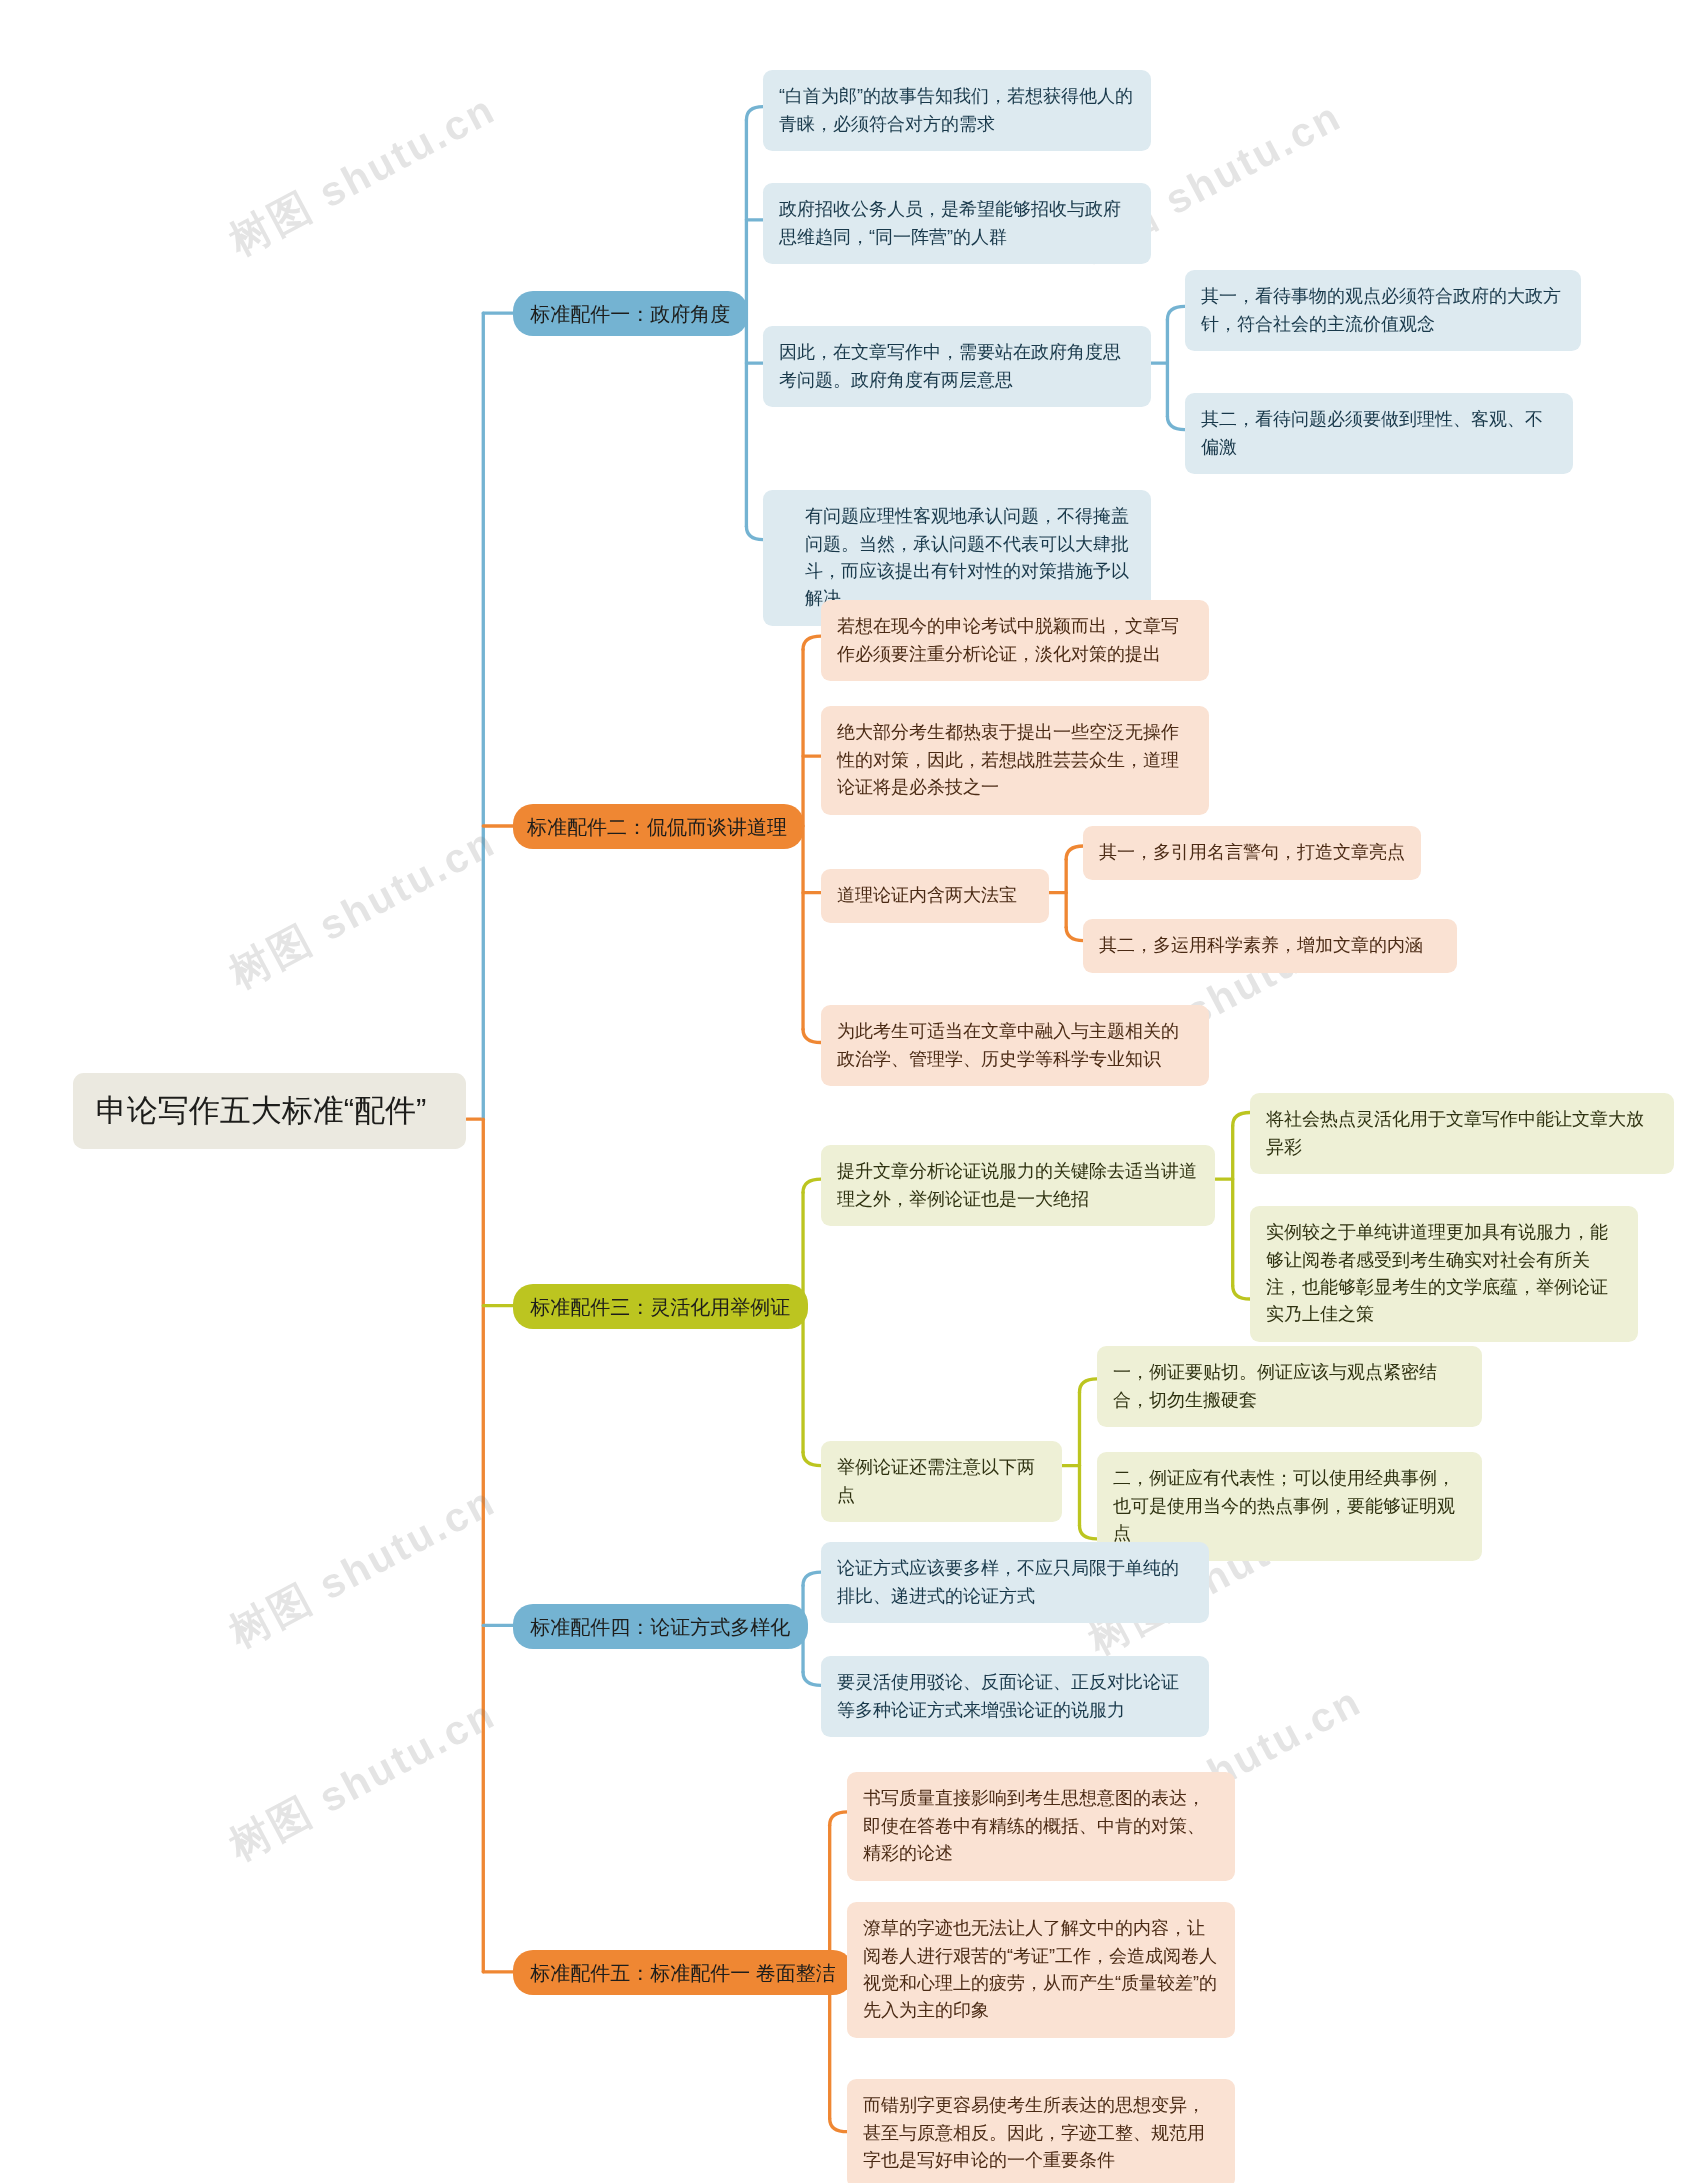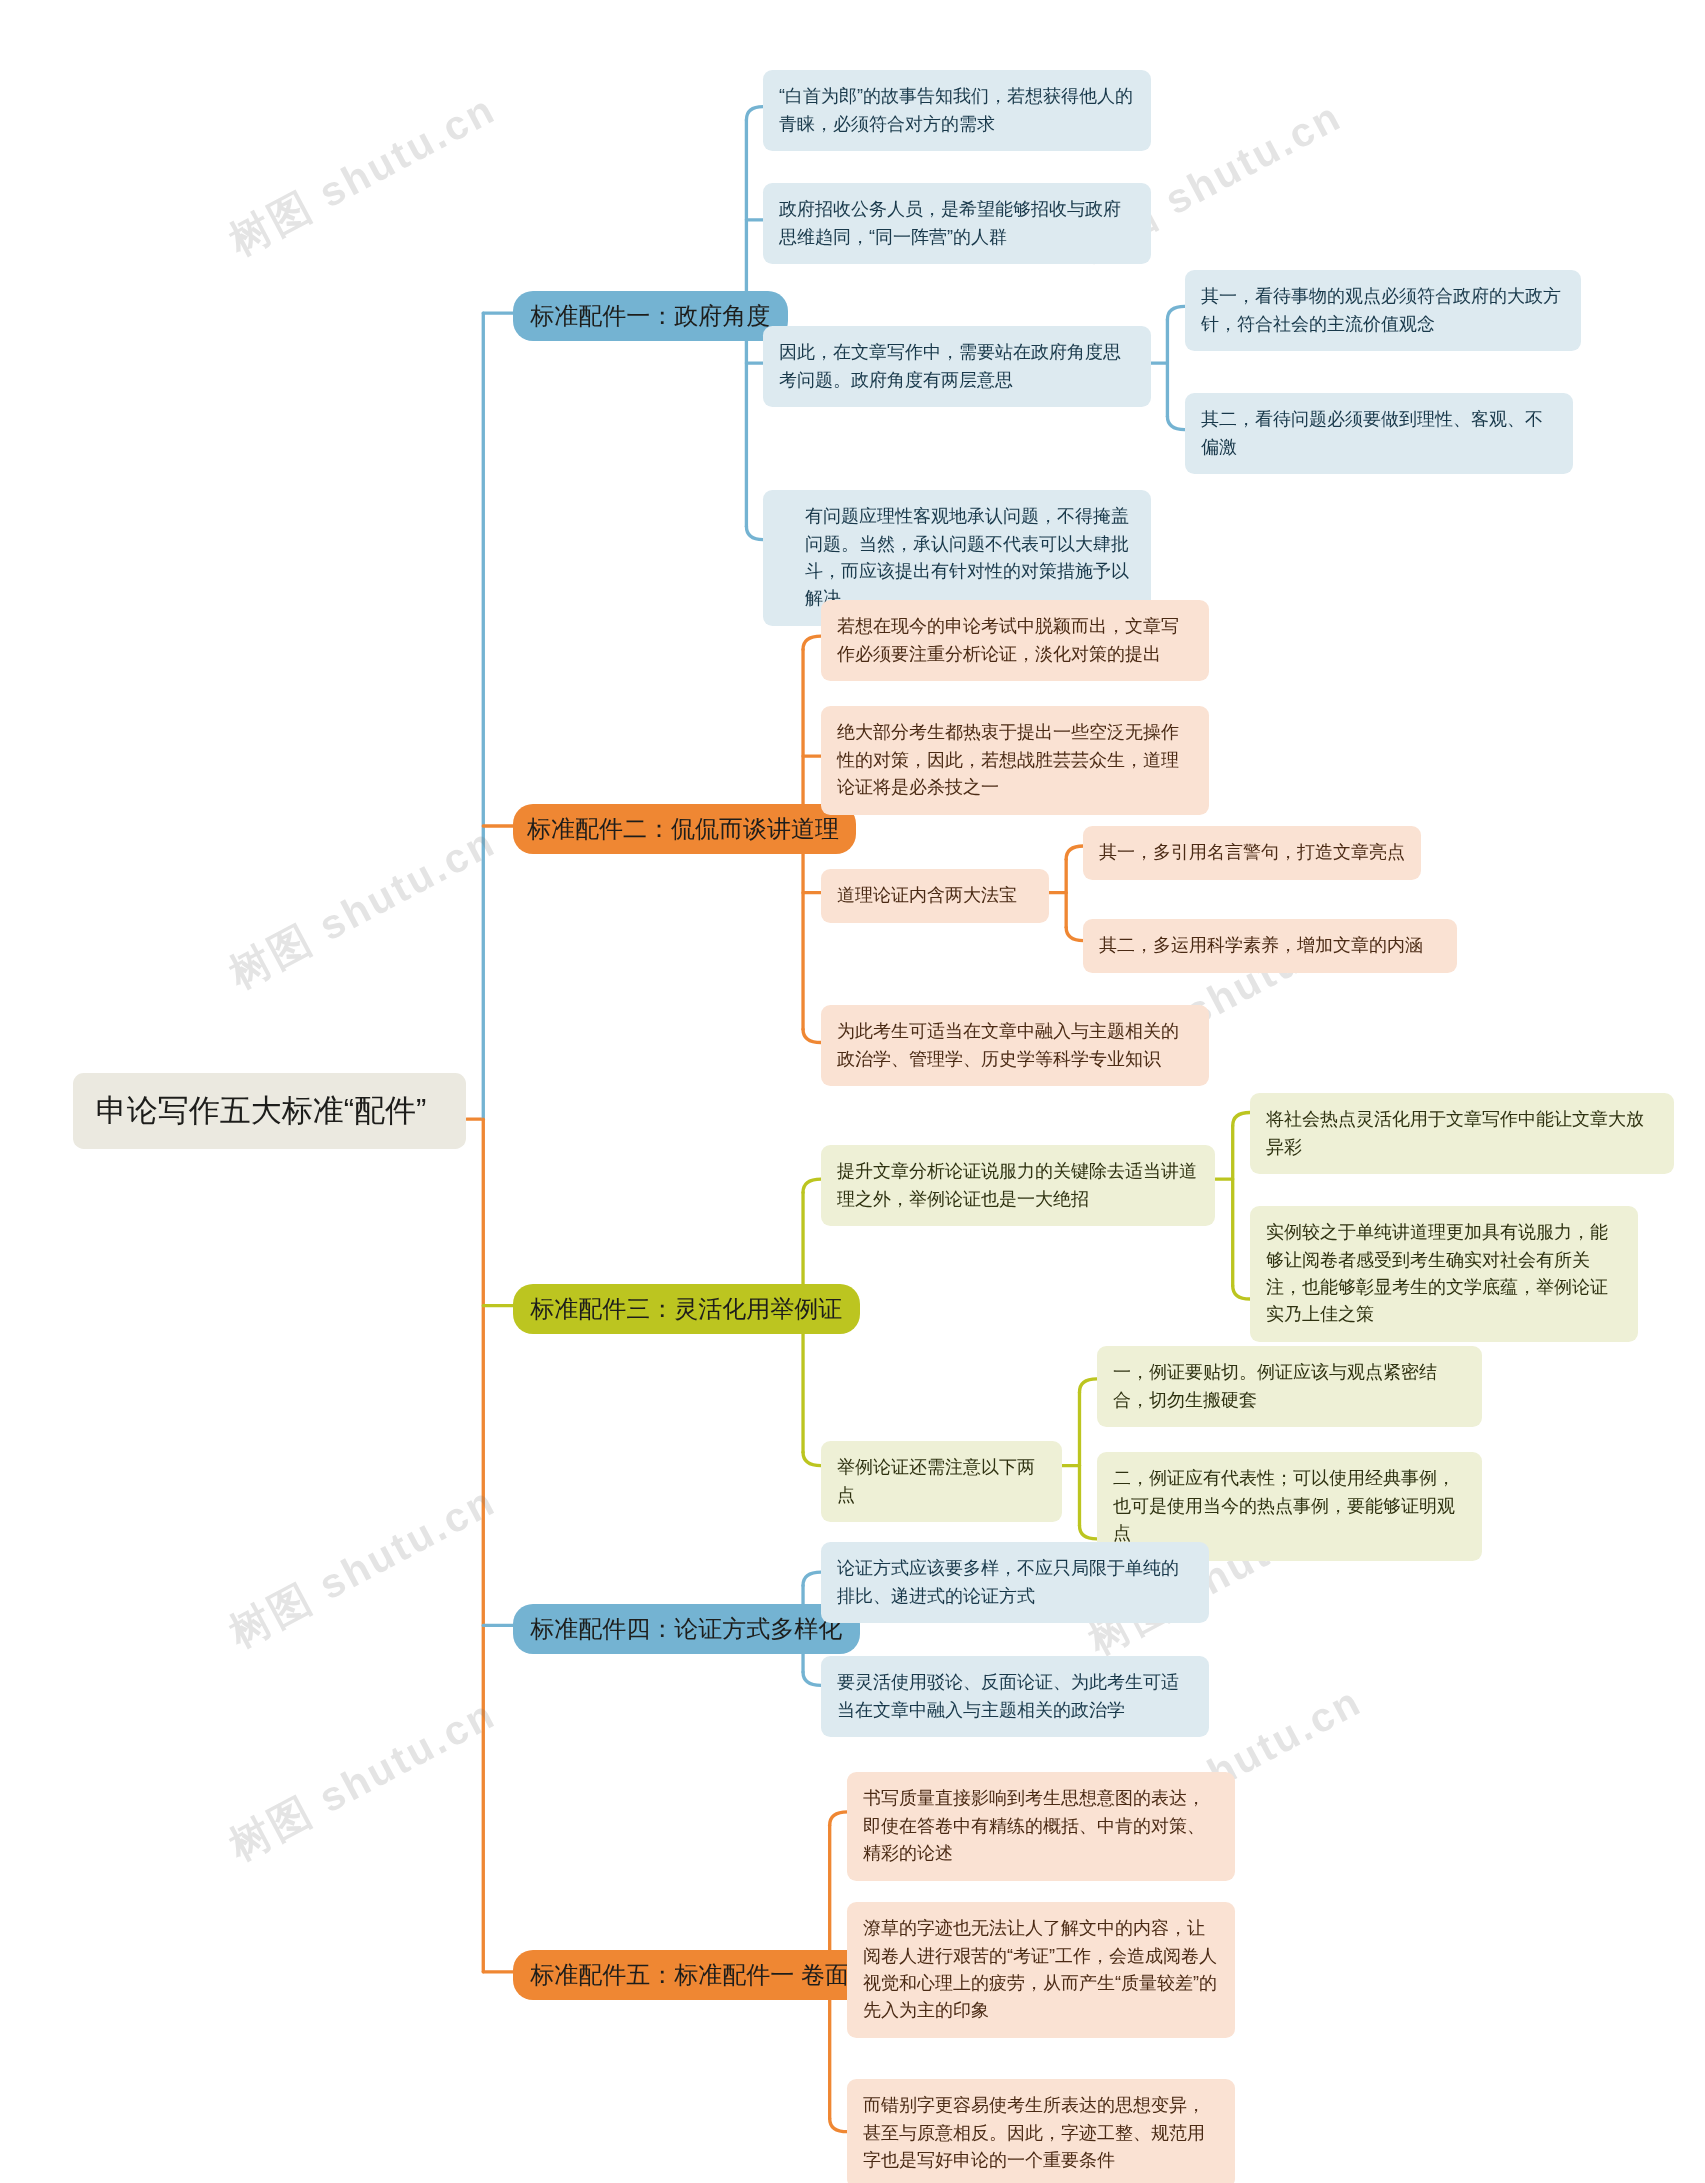--- a/index.html
+++ b/index.html
@@ -14,21 +14,21 @@
   .node .txt{display:block;width:100%;}
 
   
   .root{
     background:#ebe9e0;border-radius:10.7px;
     color:#1d1d1b;font-size:31px;line-height:1.25;
     padding:18.7px 22.7px;text-align:left;
   }
 
   
-  .branch{border-radius:20px;font-size:24px;color:#1d1d1b;padding:10.7px 17.3px;line-height:1.2;white-space:nowrap;}
+  .branch{border-radius:20px;font-size:20px;color:#1d1d1b;padding:10.7px 17.3px;line-height:1.2;white-space:nowrap;}
   .b-blue{background:#74b3d2;}
   .b-orange{background:#ef8733;}
   .b-olive{background:#bcc520;}
 
   
   .leaf{border-radius:9.3px;font-size:18px;line-height:1.52;padding:13.3px 16px;}
   .l-blue{background:#ddeaf0;color:#18384a;}
   .l-orange{background:#fae2d3;color:#4a2a14;}
   .l-olive{background:#eef0d6;color:#2e3110;}
 
@@ -197,21 +197,21 @@
   </div>
 
   <div class="node branch b-blue" style="left:513px;top:1604px;">
     <span class="txt">标准配件四：论证方式多样化</span>
   </div>
 
   <div class="node leaf l-blue" style="left:821px;top:1542px;width:388px;">
     <span class="txt">论证方式应该要多样，不应只局限于单纯的排比、递进式的论证方式</span>
   </div>
   <div class="node leaf l-blue" style="left:821px;top:1656px;width:388px;">
-    <span class="txt">要灵活使用驳论、反面论证、为此考生可适当在文章中融入与主题相关的政治学</span>
+    <span class="txt">要灵活使用驳论、反面论证、正反对比论证等多种论证方式来增强论证的说服力</span>
   </div>
 
   <div class="node branch b-orange" style="left:513px;top:1950px;">
     <span class="txt">标准配件五：标准配件一 卷面整洁</span>
   </div>
 
   <div class="node leaf l-orange" style="left:847px;top:1772px;width:388px;">
     <span class="txt">书写质量直接影响到考生思想意图的表达，即使在答卷中有精练的概括、中肯的对策、精彩的论述</span>
   </div>
   <div class="node leaf l-orange" style="left:847px;top:1902px;width:388px;">

